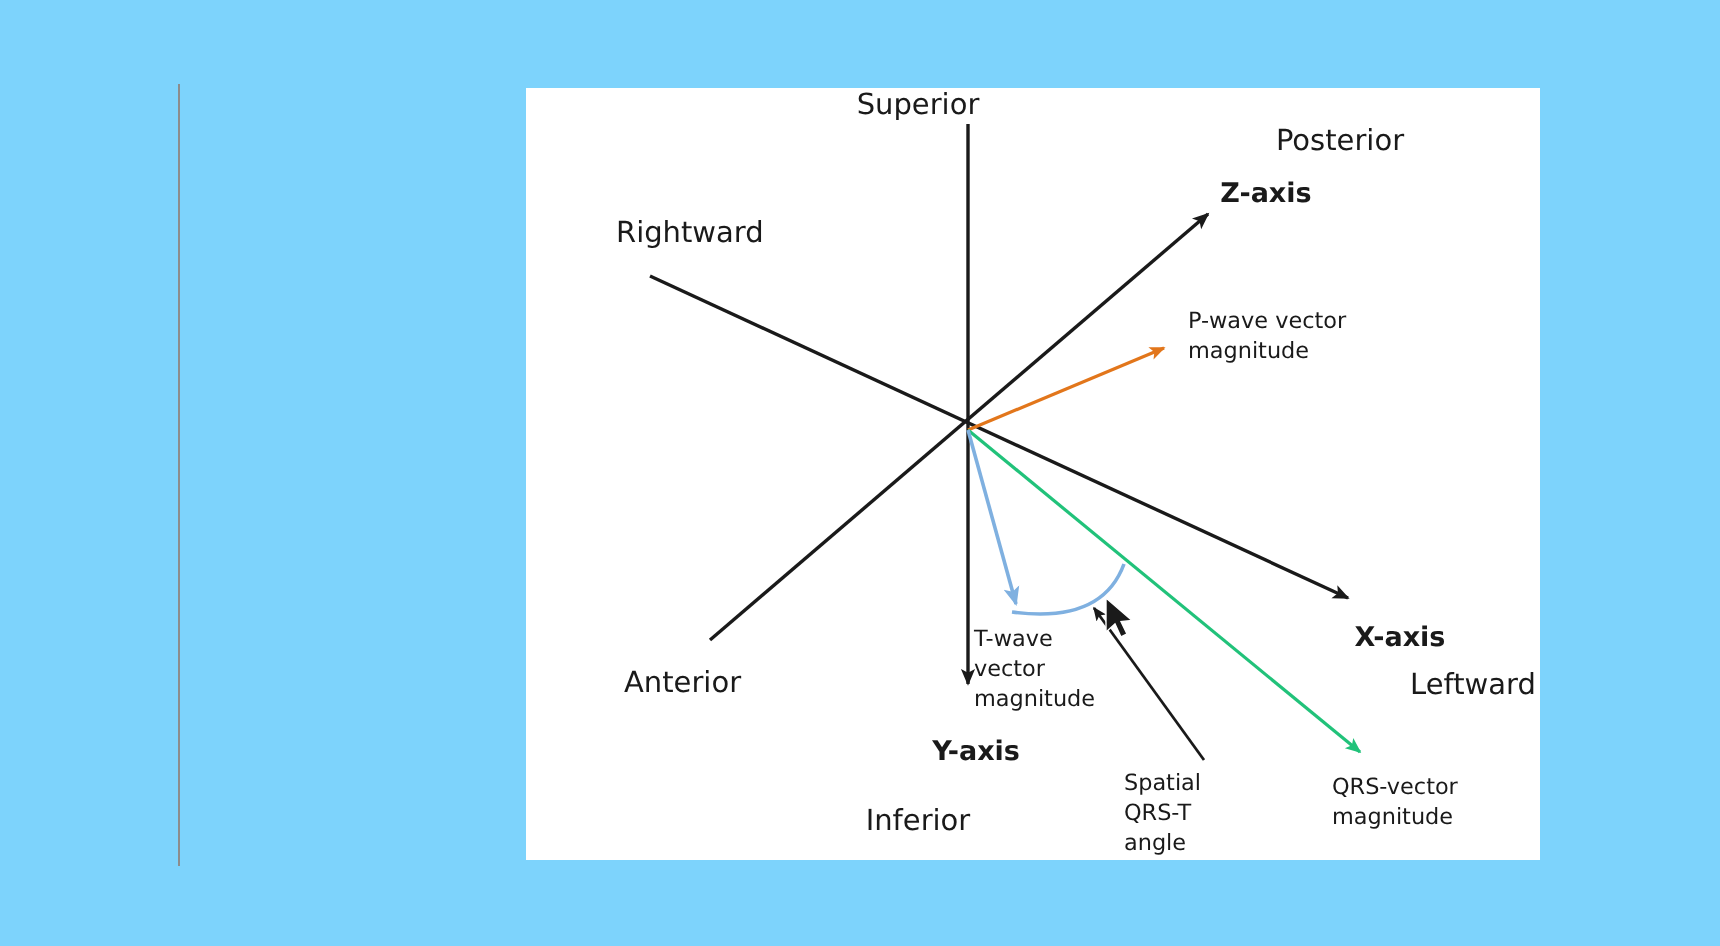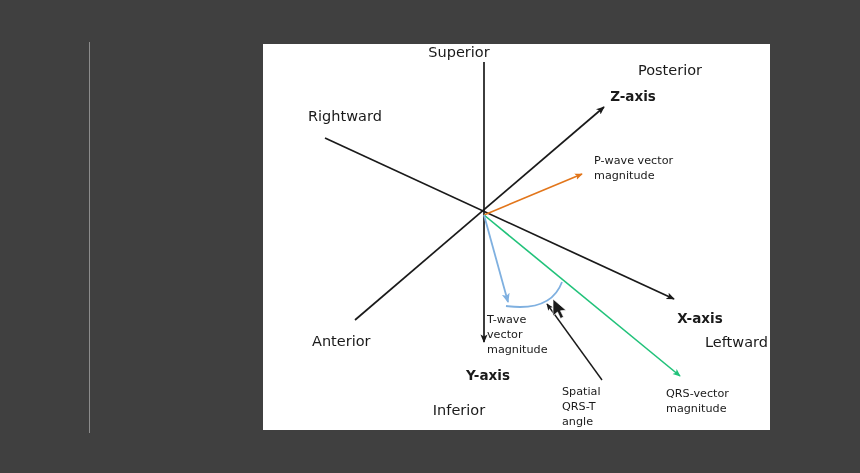--- a/index.html
+++ b/index.html
@@ -12,21 +12,21 @@
     height: 473px;
     position: relative;
     overflow: hidden;
     font-family: "DejaVu Sans", sans-serif;
   }
   #root {
     position: absolute;
     left: 0; top: 0;
     width: 860px;
     height: 473px;
-    background: #404040;
+    background: #7dd3fc;
   }
   .divider-rule {
     position: absolute;
     left: 89px;
     top: 42px;
     width: 1px;
     height: 391px;
     background: #8c8c8c;
   }
   .figure-panel {

